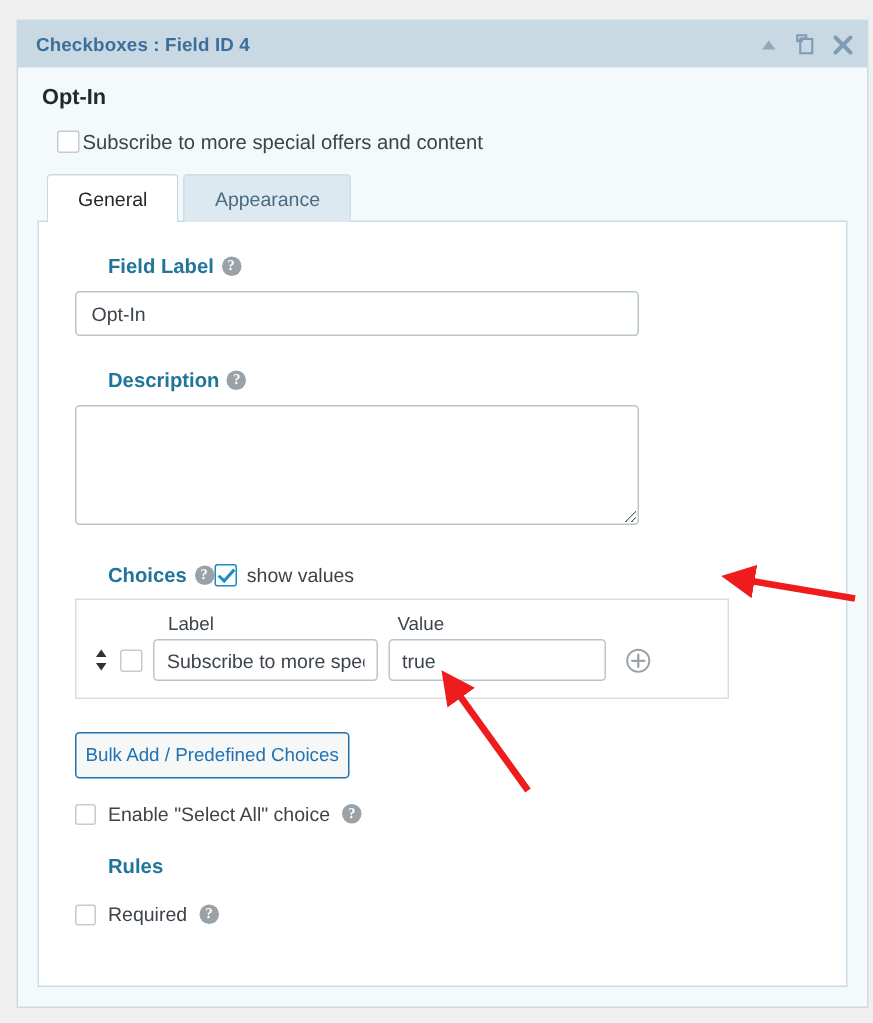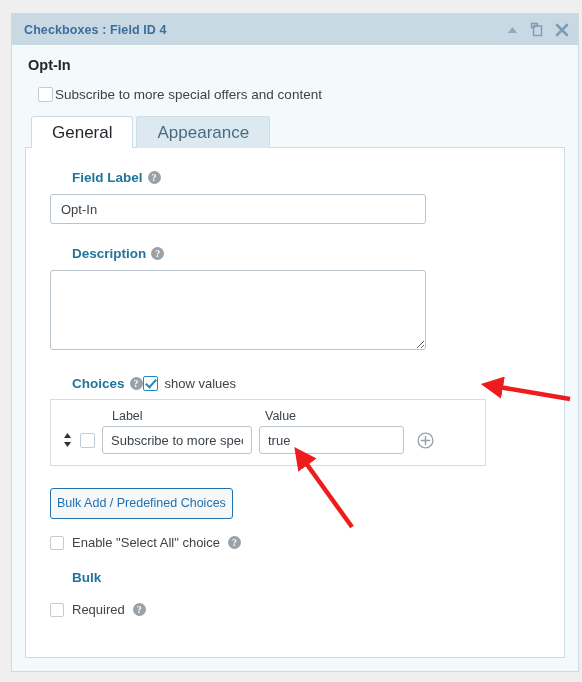--- a/index.html
+++ b/index.html
@@ -110,21 +110,21 @@
   .tabs-row {
     display: flex;
     align-items: flex-end;
     padding-left: 19px;
     margin-bottom: -1px;
     position: relative;
     z-index: 2;
   }
 
   .tab {
-    font-size: 17px;
+    font-size: 13px;
     padding: 8px 20px 8px 20px;
     border: 1px solid #cfdde6;
     border-bottom: none;
     background: #dce9f1;
     color: #4a6b80;
     border-radius: 3px 3px 0 0;
     margin-right: 3px;
     cursor: pointer;
     line-height: 15px;
   }
@@ -429,21 +429,21 @@
 
       <div class="bulk-btn">Bulk Add / Predefined Choices</div>
 
       <div class="check-line">
         <span class="cb"></span>
         <span>Enable "Select All" choice</span>
         <span class="help-icon">?</span>
       </div>
 
       <div class="section-heading rules-heading">
-        <span>Bulk</span>
+        <span>Rules</span>
       </div>
 
       <div class="check-line" style="margin-top:17px;">
         <span class="cb"></span>
         <span>Required</span>
         <span class="help-icon">?</span>
       </div>
 
     </div>
   </div>

